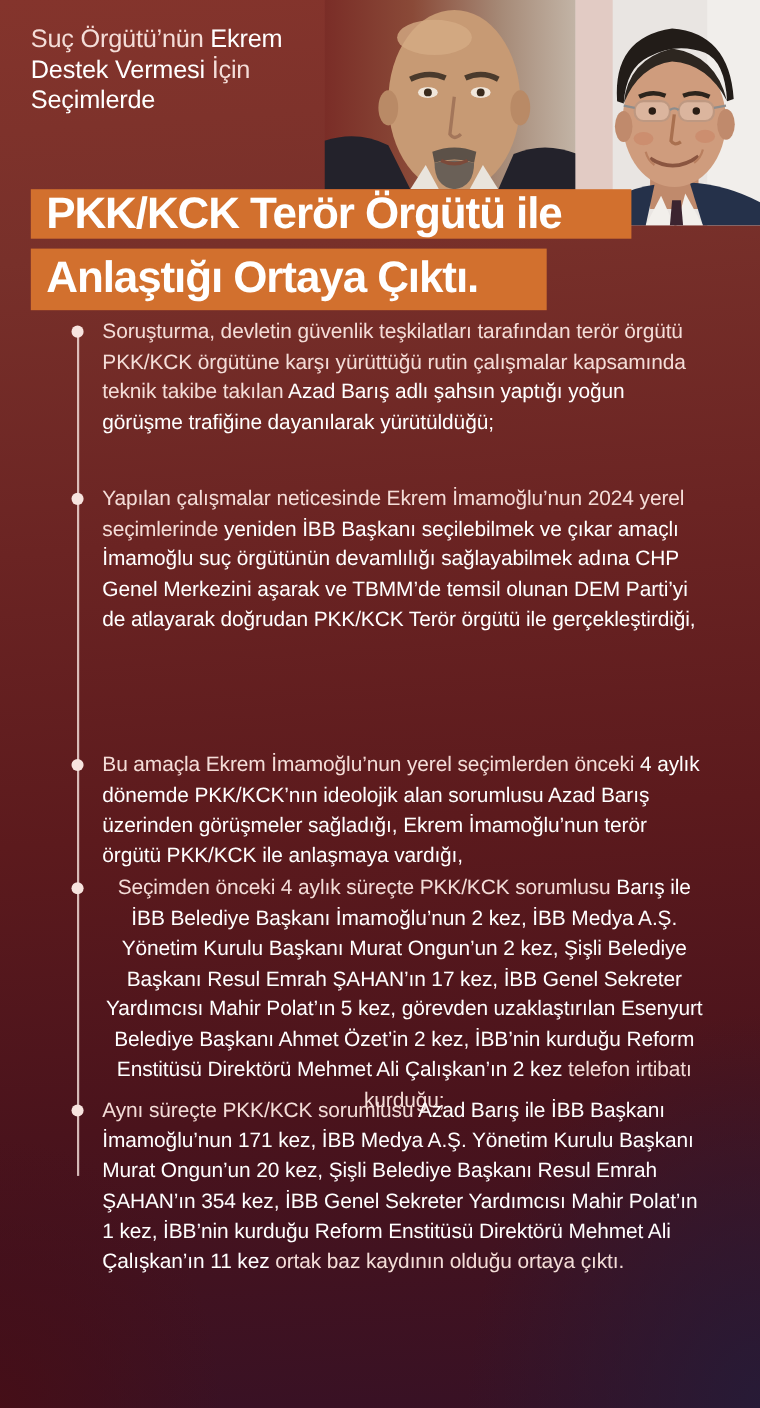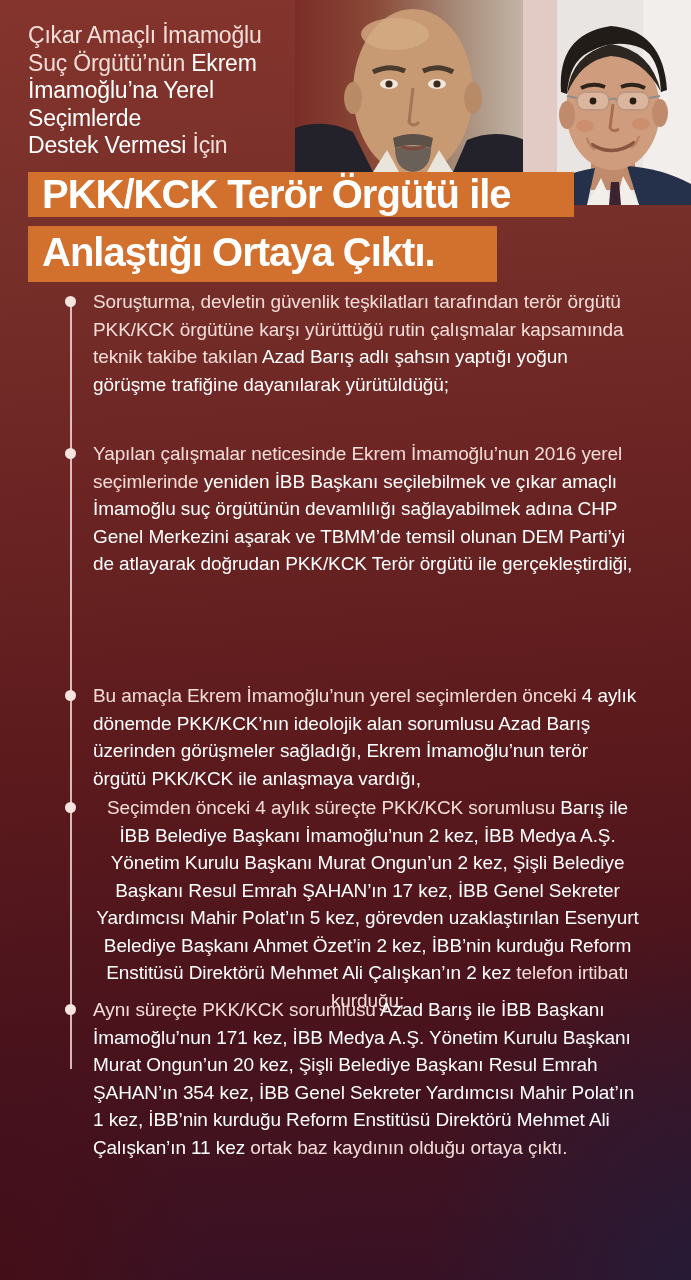--- a/index.html
+++ b/index.html
@@ -142,43 +142,41 @@
 
       <path d="M68,144 Q90,158 112,142" stroke="#8a5540" stroke-width="3.5" fill="none"></path>
       <path d="M64,138 Q66,146 72,150 M116,136 Q114,144 108,148" stroke="#b97f5f" stroke-width="2" fill="none"></path>
 
       <ellipse cx="62" cy="126" rx="9" ry="6" fill="#c97f62" opacity="0.5"></ellipse>
       <ellipse cx="118" cy="124" rx="9" ry="6" fill="#c97f62" opacity="0.5"></ellipse>
     </svg>
   </div>
 
   <div class="title">
-    <div class="tl"><span class="r">Çıkar Amaçlı İmamoğlu</span></div>
     <div class="tl"><span class="r">Suç Örgütü’nün </span><span class="b">Ekrem</span></div>
-    <div class="tl"><span class="b">İmamoğlu’na Yerel</span></div>
+    <div class="tl"><span class="b">Destek Vermesi</span><span class="r"> İçin</span></div>
     <div class="tl"><span class="b">Seçimlerde</span></div>
-    <div class="tl"><span class="b">Destek Vermesi</span><span class="r"> İçin</span></div>
   </div>
 
   <div class="band band1">
     <span>PKK/KCK Terör Örgütü ile</span>
   </div>
   <div class="band band2">
     <span>Anlaştığı Ortaya Çıktı.</span>
   </div>
 
   <div class="timeline"></div>
 
   <div class="bullet bullet-1">
     <span class="dot"></span>
     <span class="txt"><span class="r">Soruşturma, devletin güvenlik teşkilatları tarafından terör örgütü PKK/KCK örgütüne karşı yürüttüğü rutin çalışmalar kapsamında teknik takibe takılan </span><span class="b">Azad Barış adlı şahsın yaptığı yoğun görüşme trafiğine dayanılarak yürütüldüğü;</span></span>
   </div>
   <div class="bullet bullet-2">
     <span class="dot"></span>
-    <span class="txt"><span class="r">Yapılan çalışmalar neticesinde Ekrem İmamoğlu’nun 2016 yerel seçimlerinde </span><span class="b">yeniden İBB Başkanı seçilebilmek ve çıkar amaçlı İmamoğlu suç örgütünün devamlılığı sağlayabilmek adına CHP Genel Merkezini aşarak ve TBMM’de temsil olunan DEM Parti’yi de atlayarak doğrudan PKK/KCK Terör örgütü ile gerçekleştirdiği,</span></span>
+    <span class="txt"><span class="r">Yapılan çalışmalar neticesinde Ekrem İmamoğlu’nun 2024 yerel seçimlerinde </span><span class="b">yeniden İBB Başkanı seçilebilmek ve çıkar amaçlı İmamoğlu suç örgütünün devamlılığı sağlayabilmek adına CHP Genel Merkezini aşarak ve TBMM’de temsil olunan DEM Parti’yi de atlayarak doğrudan PKK/KCK Terör örgütü ile gerçekleştirdiği,</span></span>
   </div>
   <div class="bullet bullet-3">
     <span class="dot"></span>
     <span class="txt"><span class="r">Bu amaçla Ekrem İmamoğlu’nun yerel seçimlerden önceki </span><span class="b">4 aylık dönemde PKK/KCK’nın ideolojik alan sorumlusu Azad Barış üzerinden görüşmeler sağladığı, Ekrem İmamoğlu’nun terör örgütü PKK/KCK ile anlaşmaya vardığı,</span></span>
   </div>
   <div class="bullet bullet-4">
     <span class="dot"></span>
     <span class="txt"><span class="r">Seçimden önceki 4 aylık süreçte PKK/KCK sorumlusu </span><span class="b">Barış ile İBB Belediye Başkanı İmamoğlu’nun 2 kez, İBB Medya A.Ş. Yönetim Kurulu Başkanı Murat Ongun’un 2 kez, Şişli Belediye Başkanı Resul Emrah ŞAHAN’ın 17 kez, İBB Genel Sekreter Yardımcısı Mahir Polat’ın 5 kez, görevden uzaklaştırılan Esenyurt Belediye Başkanı Ahmet Özet’in 2 kez, İBB’nin kurduğu Reform Enstitüsü Direktörü Mehmet Ali Çalışkan’ın 2 kez</span><span class="r"> telefon irtibatı kurduğu;</span></span>
   </div>
   <div class="bullet bullet-5">

